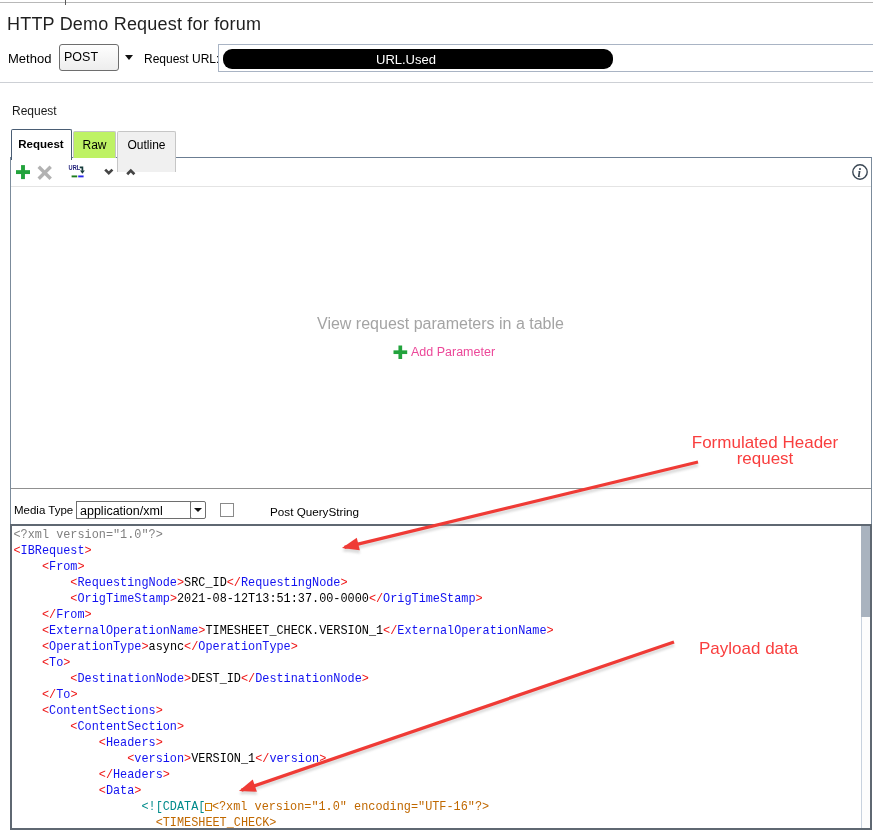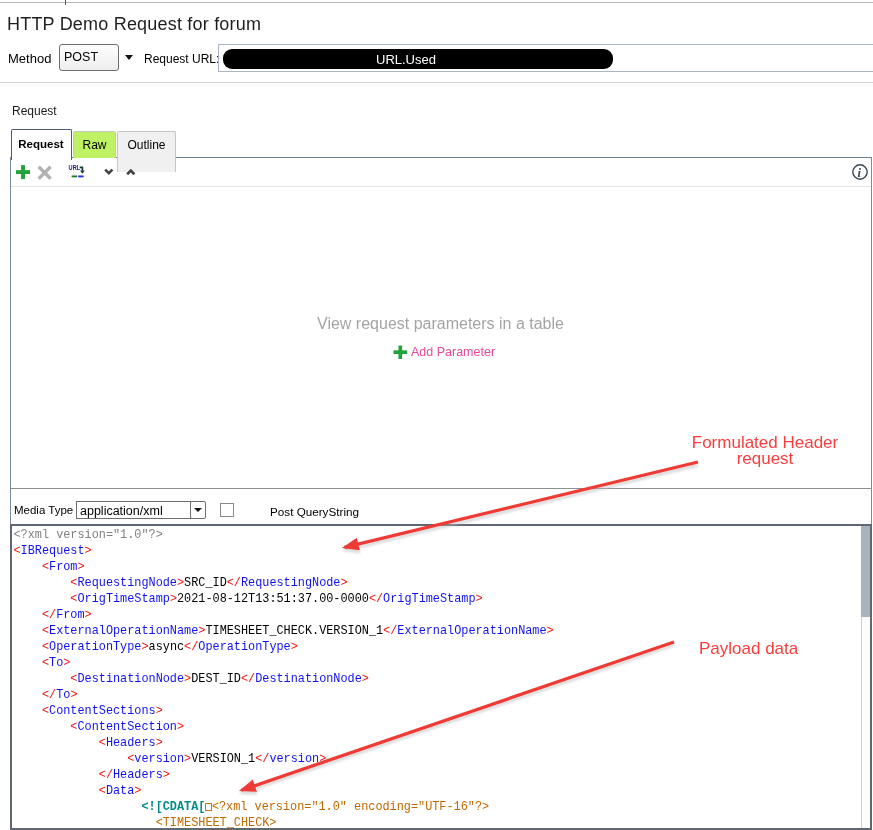--- a/index.html
+++ b/index.html
@@ -37,21 +37,21 @@
 #medlbl { left:14px; top:503.5px; font-size:11.5px; }
 #combo { left:76px; top:501px; width:115px; height:18px; border:1px solid #6e6e6e; background:#fff; }
 #combo .t { position:absolute; left:3px; top:1.5px; font-size:12.5px; }
 #combo .btn { position:absolute; right:-16px; top:-1px; width:16px; height:17.5px; border:1px solid #6e6e6e; border-radius:2px; background:#fff; }
 #combo .btn:after { content:""; position:absolute; left:3px; top:6px; border-left:4.2px solid transparent; border-right:4.2px solid transparent; border-top:4.8px solid #111; }
 #chk { left:219.5px; top:502.5px; width:14px; height:14.5px; border:1px solid #8a8a8a; background:#fff; }
 #pqs { left:238px; top:504.5px; font-size:11.7px;margin-left:32px; }
 
 #xmlpanel { left:10px; top:524px; width:862px; height:306px; border:2px solid #5f6872; background:#fff; }
 #xmlpre { position:absolute; left:13.5px; top:527px; font-family:"Liberation Mono", monospace; font-size:11.85px; line-height:16px; white-space:pre; }
-.gy { color:#808080; } .rd { color:#ee1515; } .bl { color:#1212f0; } .tl { color:#008b8b;font-weight:bold; } .or { color:#c06800; }
+.gy { color:#808080; } .rd { color:#ee1515; } .bl { color:#1212f0; } .tl { color:#008b8b; } .or { color:#c06800; }
 #sbar { left:861px; top:526px; width:9px; height:302px; background:#fdfdfd; border-left:1px solid #c8d2de; }
 #sthumb { left:861px; top:526px; width:9px; height:91px; background:#a9b3bf; }
 
 .red { color:#f93e3e; font-size:17px; }
 #ann1 { left:690px; top:435px; width:150px; text-align:center; line-height:16px; }
 #ann2 { left:699px; top:638.5px; }
 #arrows { left:0; top:0; width:873px; height:830px; z-index:20; pointer-events:none; }
 </style>
 </head>
 <body>

